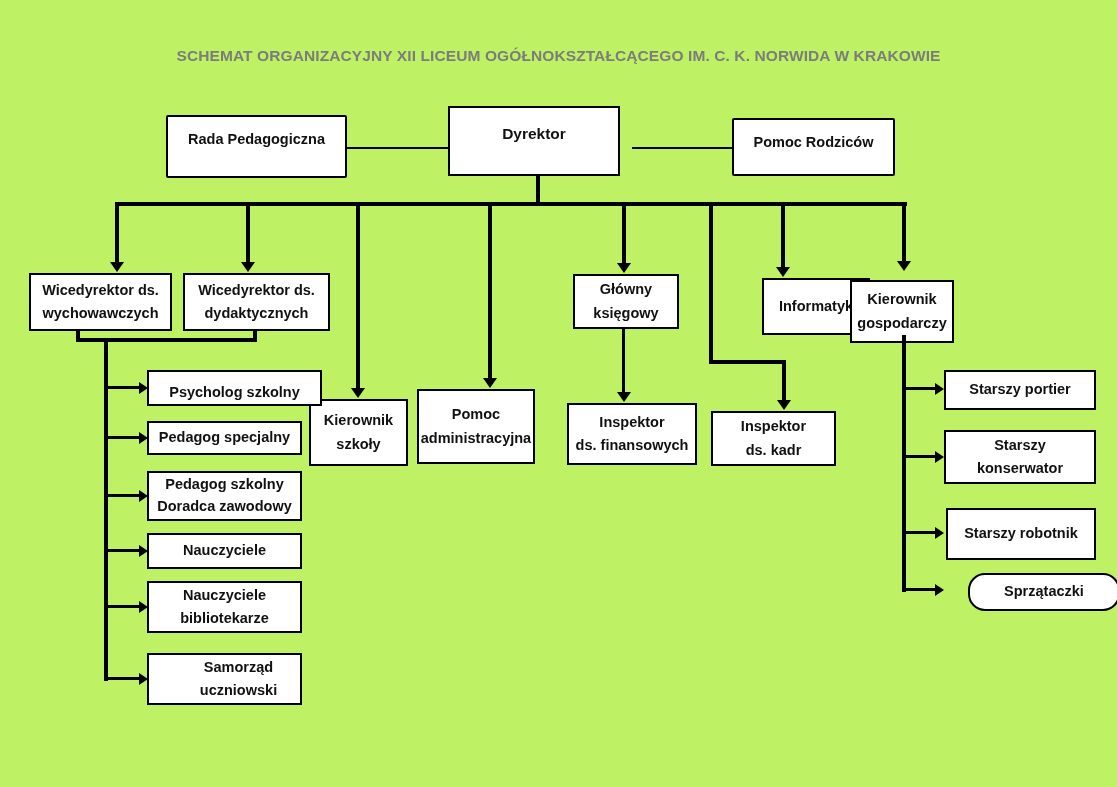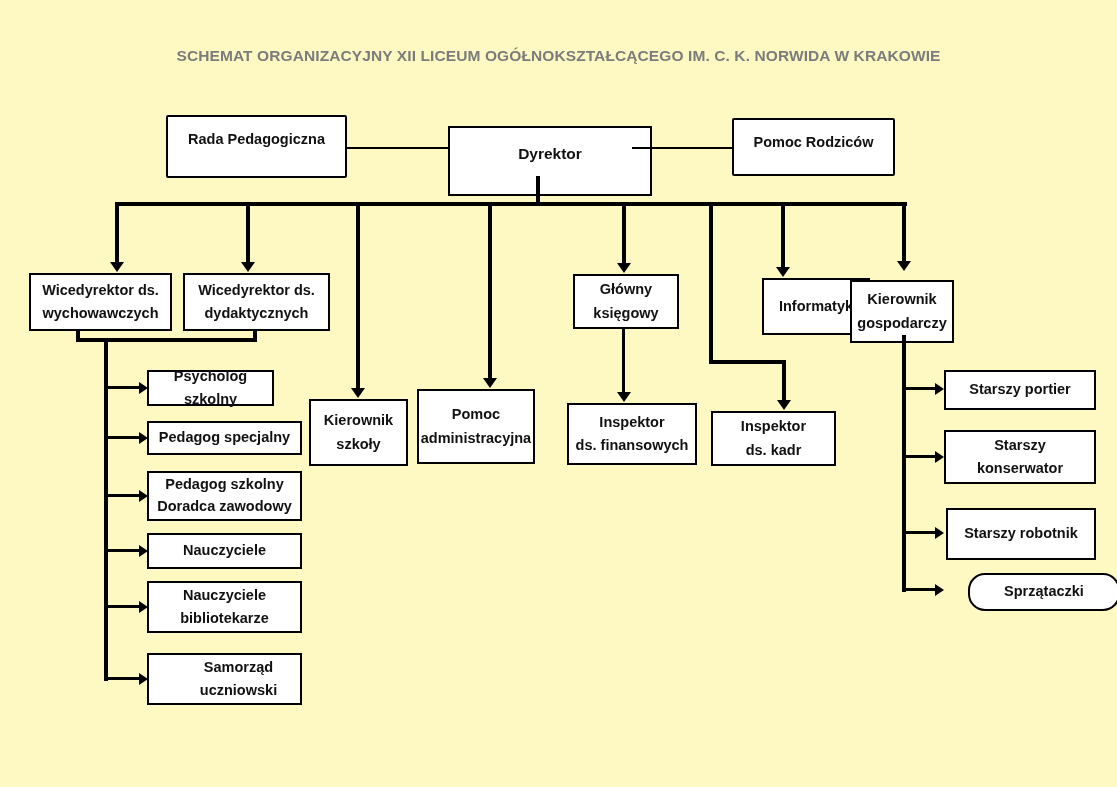--- a/index.html
+++ b/index.html
@@ -1,17 +1,17 @@
 <!DOCTYPE html>
 <html><head>
 <meta charset="utf-8">
 <style>
   html,body{margin:0;padding:0;background:#ffffff;}
   #canvas{
-    position:relative;width:1117px;height:787px;background:#fef9c3;overflow:hidden;
+    position:relative;width:1117px;height:787px;background:#bef264;overflow:hidden;
     font-family:"Liberation Sans",sans-serif;
   }
   .org-title{
     position:absolute;left:0;top:47px;width:1117px;text-align:center;
     color:#7c7c7c;font-weight:bold;font-size:15.5px;letter-spacing:0.1px;
   }
   .node{
     position:absolute;background:#ffffff;border:2px solid #000000;
     display:flex;align-items:center;justify-content:center;text-align:center;
     font-weight:bold;font-size:14.5px;color:#111111;line-height:1.6;
@@ -36,21 +36,21 @@
 </head>
 <body>
 
 <div id="canvas">
 
   <div class="org-title">SCHEMAT ORGANIZACYJNY XII LICEUM OGÓŁNOKSZTAŁCĄCEGO IM. C. K. NORWIDA W KRAKOWIE</div>
 
   <div class="node rounded top-align" style="left:166px;top:115px;width:181px;height:63px;">
     <span class="node-label">Rada Pedagogiczna</span>
   </div>
-  <div class="node dyr-pad" style="left:448px;top:106px;width:204px;height:70px;font-size:15.5px;margin-top:20px;">
+  <div class="node dyr-pad" style="left:448px;top:106px;width:172px;height:70px;font-size:15.5px;">
     <span class="node-label">Dyrektor</span>
   </div>
   <div class="node rounded top-align" style="left:732px;top:118px;width:163px;height:58px;">
     <span class="node-label">Pomoc Rodziców</span>
   </div>
 
   <div class="hline" style="left:347px;top:147px;width:101px;height:2px;"></div>
   <div class="hline" style="left:632px;top:147px;width:100px;height:2px;"></div>
   <div class="vline" style="left:536px;top:176px;width:4px;height:27px;"></div>
   <div class="hline" style="left:115px;top:202px;width:792px;height:4px;"></div>
@@ -132,21 +132,21 @@
   <div class="arrow-right" style="left:139px;top:432px;"></div>
   <div class="hline" style="left:104px;top:494px;width:35px;height:3px;"></div>
   <div class="arrow-right" style="left:139px;top:490px;"></div>
   <div class="hline" style="left:104px;top:549px;width:35px;height:3px;"></div>
   <div class="arrow-right" style="left:139px;top:545px;"></div>
   <div class="hline" style="left:104px;top:605px;width:35px;height:3px;"></div>
   <div class="arrow-right" style="left:139px;top:601px;"></div>
   <div class="hline" style="left:104px;top:677px;width:35px;height:3px;"></div>
   <div class="arrow-right" style="left:139px;top:673px;"></div>
 
-  <div class="node" style="left:147px;top:370px;width:127px;height:36px;">
+  <div class="node" style="left:147px;top:370px;width:175px;height:36px;align-items:flex-end;">
     <span class="node-label">Psycholog szkolny</span>
   </div>
   <div class="node" style="left:147px;top:421px;width:155px;height:34px;">
     <span class="node-label">Pedagog specjalny</span>
   </div>
   <div class="node" style="left:147px;top:471px;width:155px;height:50px;line-height:1.5;">
     <span class="node-label">Pedagog szkolny
 Doradca zawodowy</span>
   </div>
   <div class="node" style="left:147px;top:533px;width:155px;height:36px;">

